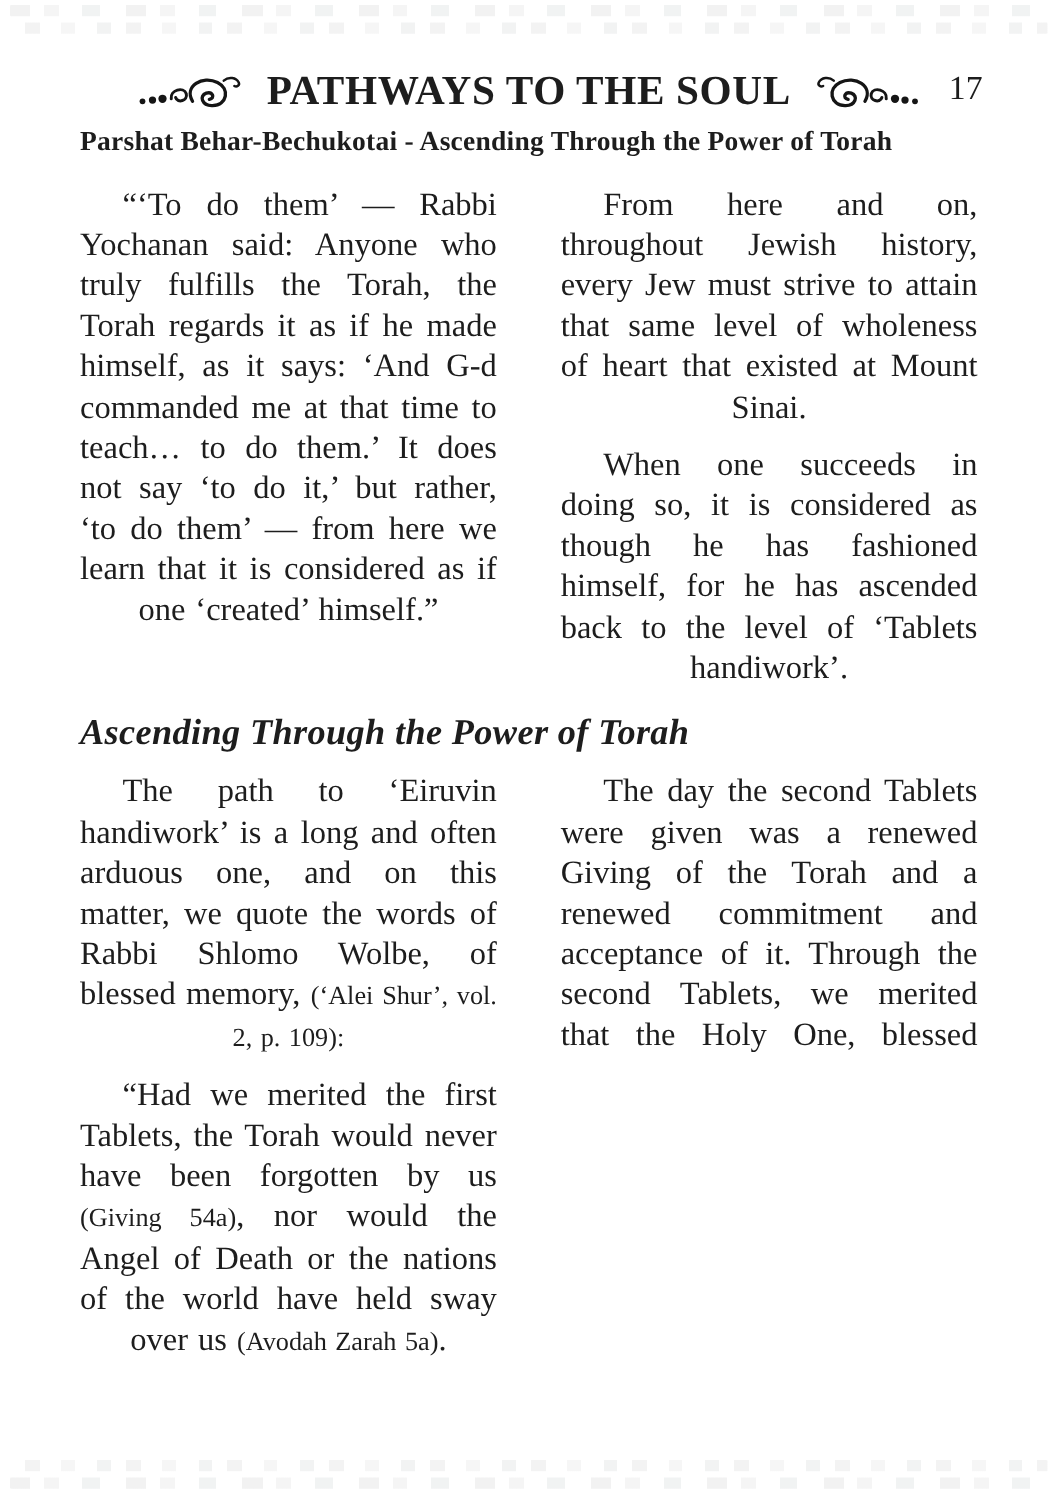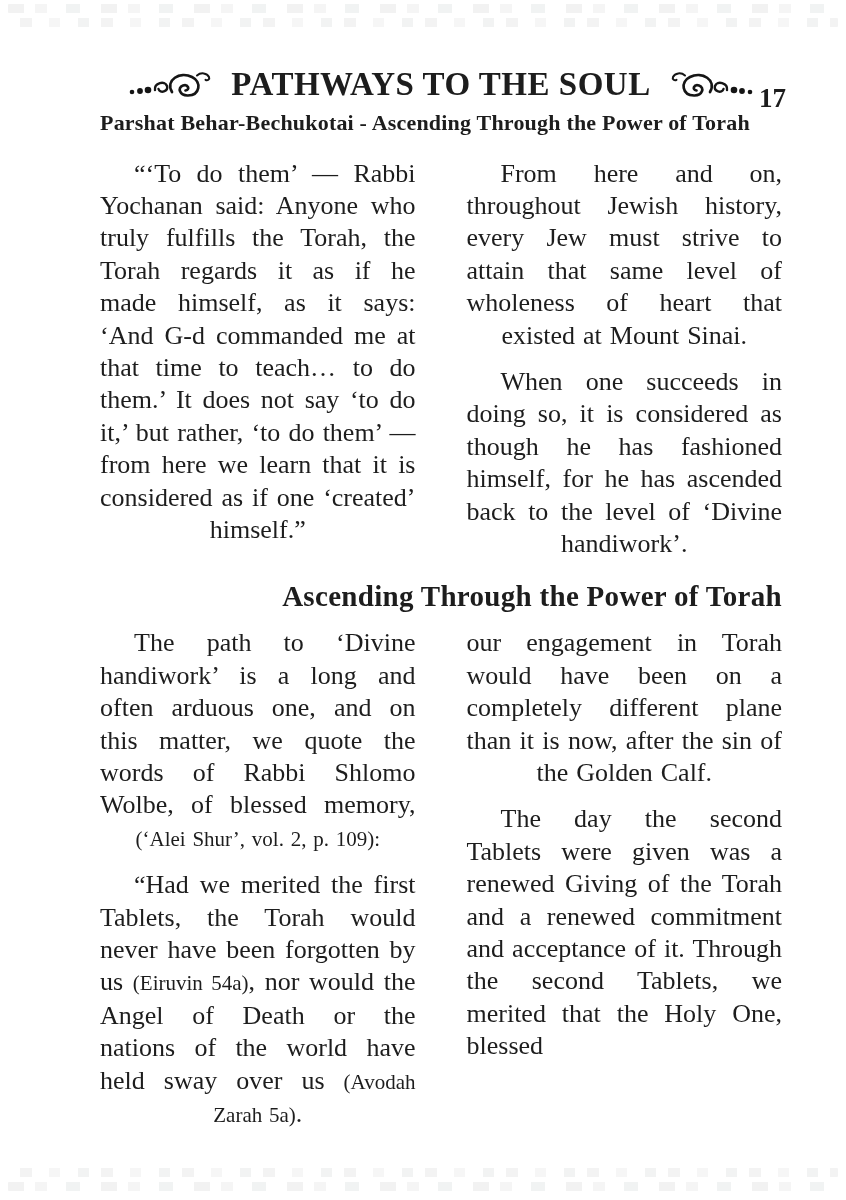--- a/index.html
+++ b/index.html
@@ -1,60 +1,60 @@
 <!DOCTYPE html>
 <html><head>
 <meta charset="utf-8">
 <style>
   html,body{margin:0;padding:0;}
   body{
     width:846px;height:1200px;background:#ffffff;color:#1d1d1d;
     font-family:"Liberation Serif","DejaVu Serif",serif;
     position:relative;overflow:hidden;
   }
-  .page{position:absolute;inset:0;padding:16px 64px;box-sizing:border-box;margin-left:36px;}
+  .page{position:absolute;inset:0;padding:5px 64px;box-sizing:border-box;}
 
   
   .artifact{position:absolute;left:8px;right:8px;opacity:.85;}
   .artifact-top{top:4px;}
   .artifact-bottom{bottom:4px;}
   .strip{height:9px;margin-bottom:5px;border-radius:1px;
     background:repeating-linear-gradient(90deg,
       #f0f0f0 0 16px,#ffffff 16px 27px,#f4f4f4 27px 39px,
       #ffffff 39px 58px,#eff1f2 58px 72px,#ffffff 72px 93px);
     filter:blur(.6px);}
   .strip.alt{background:repeating-linear-gradient(90deg,
       #ffffff 0 12px,#f2f2f2 12px 24px,#ffffff 24px 41px,
       #f5f5f5 41px 52px,#ffffff 52px 70px,#f0f1f2 70px 81px);}
 
   .header{position:relative;margin-top:50px;text-align:center;}
   .title-line{display:inline-flex;align-items:center;gap:8px;}
   .book-title{font-weight:700;font-size:33px;letter-spacing:.5px;white-space:nowrap;}
   .flourish{display:inline-block;}
   .flourish svg{display:block;}
   .flourish.mirror svg{transform:scaleX(-1);}
-  .page-number{position:absolute;right:-4px;top:17px;font-weight:700;font-size:27px;}
+  .page-number{position:absolute;right:-4px;top:0;font-weight:400;font-size:27px;}
 
   .subtitle{font-weight:700;font-size:22px;margin-top:5px;letter-spacing:.2px;}
 
   .columns{display:flex;gap:51px;margin-top:22px;}
   .col{flex:1 1 0;min-width:0;}
 
   .para{
     font-size:26px;line-height:32.4px;margin:0 0 14px;
     text-align:justify;text-align-last:center;
     text-indent:34px;word-spacing:1.5px;
   }
   .para.no-indent{text-indent:0;}
   .para.continues{text-align-last:justify;margin-bottom:0;}
   .cite{font-size:21px;}
 
   .section-heading{
-    text-align:right;font-weight:700;font-size:29px;
-    margin:6px 0 14px;letter-spacing:.3px;
+    text-align:left;font-weight:700;font-size:29px;
+    margin:6px 0 14px;letter-spacing:.3px;font-style:italic;
   }
 </style>
 </head>
 <body>
 
 <div class="artifact artifact-top">
   <div class="strip"></div>
   <div class="strip alt"></div>
 </div>
 
@@ -88,33 +88,32 @@
   </div>
 
   <div class="subtitle">Parshat Behar-Bechukotai - Ascending Through the Power of Torah</div>
 
   <div class="columns">
     <div class="col">
         <p class="para"><span>“‘To do them’ — Rabbi Yochanan said: Anyone who truly fulfills the Torah, the Torah regards it as if he made himself, as it says: ‘And G-d commanded me at that time to teach… to do them.’ It does not say ‘to do it,’ but rather, ‘to do them’ — from here we learn that it is considered as if one ‘created’ himself.”</span></p>
       </div>
     <div class="col">
         <p class="para"><span>From here and on, throughout Jewish history, every Jew must strive to attain that same level of wholeness of heart that existed at Mount Sinai.</span></p>
-        <p class="para"><span>When one succeeds in doing so, it is considered as though he has fashioned himself, for he has ascended back to the level of ‘Divine handiwork’.</span></p>
+        <p class="para"><span>When one succeeds in doing so, it is considered as though he has fashioned himself, for he has ascended back to the level of ‘Tablets handiwork’.</span></p>
       </div>
   </div>
 
   <div class="section-heading">Ascending Through the Power of Torah</div>
 
   <div class="columns" style="margin-top:0;">
     <div class="col">
-        <p class="para"><span>The path to ‘Divine handiwork’ is a long and often arduous one, and on this matter, we quote the words of Rabbi Shlomo Wolbe, of blessed memory, </span><span class="cite">(‘Alei Shur’, vol. 2, p. 109):</span></p>
-        <p class="para"><span>“Had we merited the first Tablets, the Torah would never have been forgotten by us </span><span class="cite">(Eiruvin 54a)</span><span>, nor would the Angel of Death or the nations of the world have held sway over us </span><span class="cite">(Avodah Zarah 5a)</span><span>.</span></p>
+        <p class="para"><span>The path to ‘Eiruvin handiwork’ is a long and often arduous one, and on this matter, we quote the words of Rabbi Shlomo Wolbe, of blessed memory, </span><span class="cite">(‘Alei Shur’, vol. 2, p. 109):</span></p>
+        <p class="para"><span>“Had we merited the first Tablets, the Torah would never have been forgotten by us </span><span class="cite">(Giving 54a)</span><span>, nor would the Angel of Death or the nations of the world have held sway over us </span><span class="cite">(Avodah Zarah 5a)</span><span>.</span></p>
       </div>
     <div class="col">
-        <p class="para no-indent"><span>our engagement in Torah would have been on a completely different plane than it is now, after the sin of the Golden Calf.</span></p>
         <p class="para continues"><span>The day the second Tablets were given was a renewed Giving of the Torah and a renewed commitment and acceptance of it. Through the second Tablets, we merited that the Holy One, blessed</span></p>
       </div>
   </div>
 
 </div>
 
 <div class="artifact artifact-bottom">
   <div class="strip alt"></div>
   <div class="strip"></div>
 </div>

